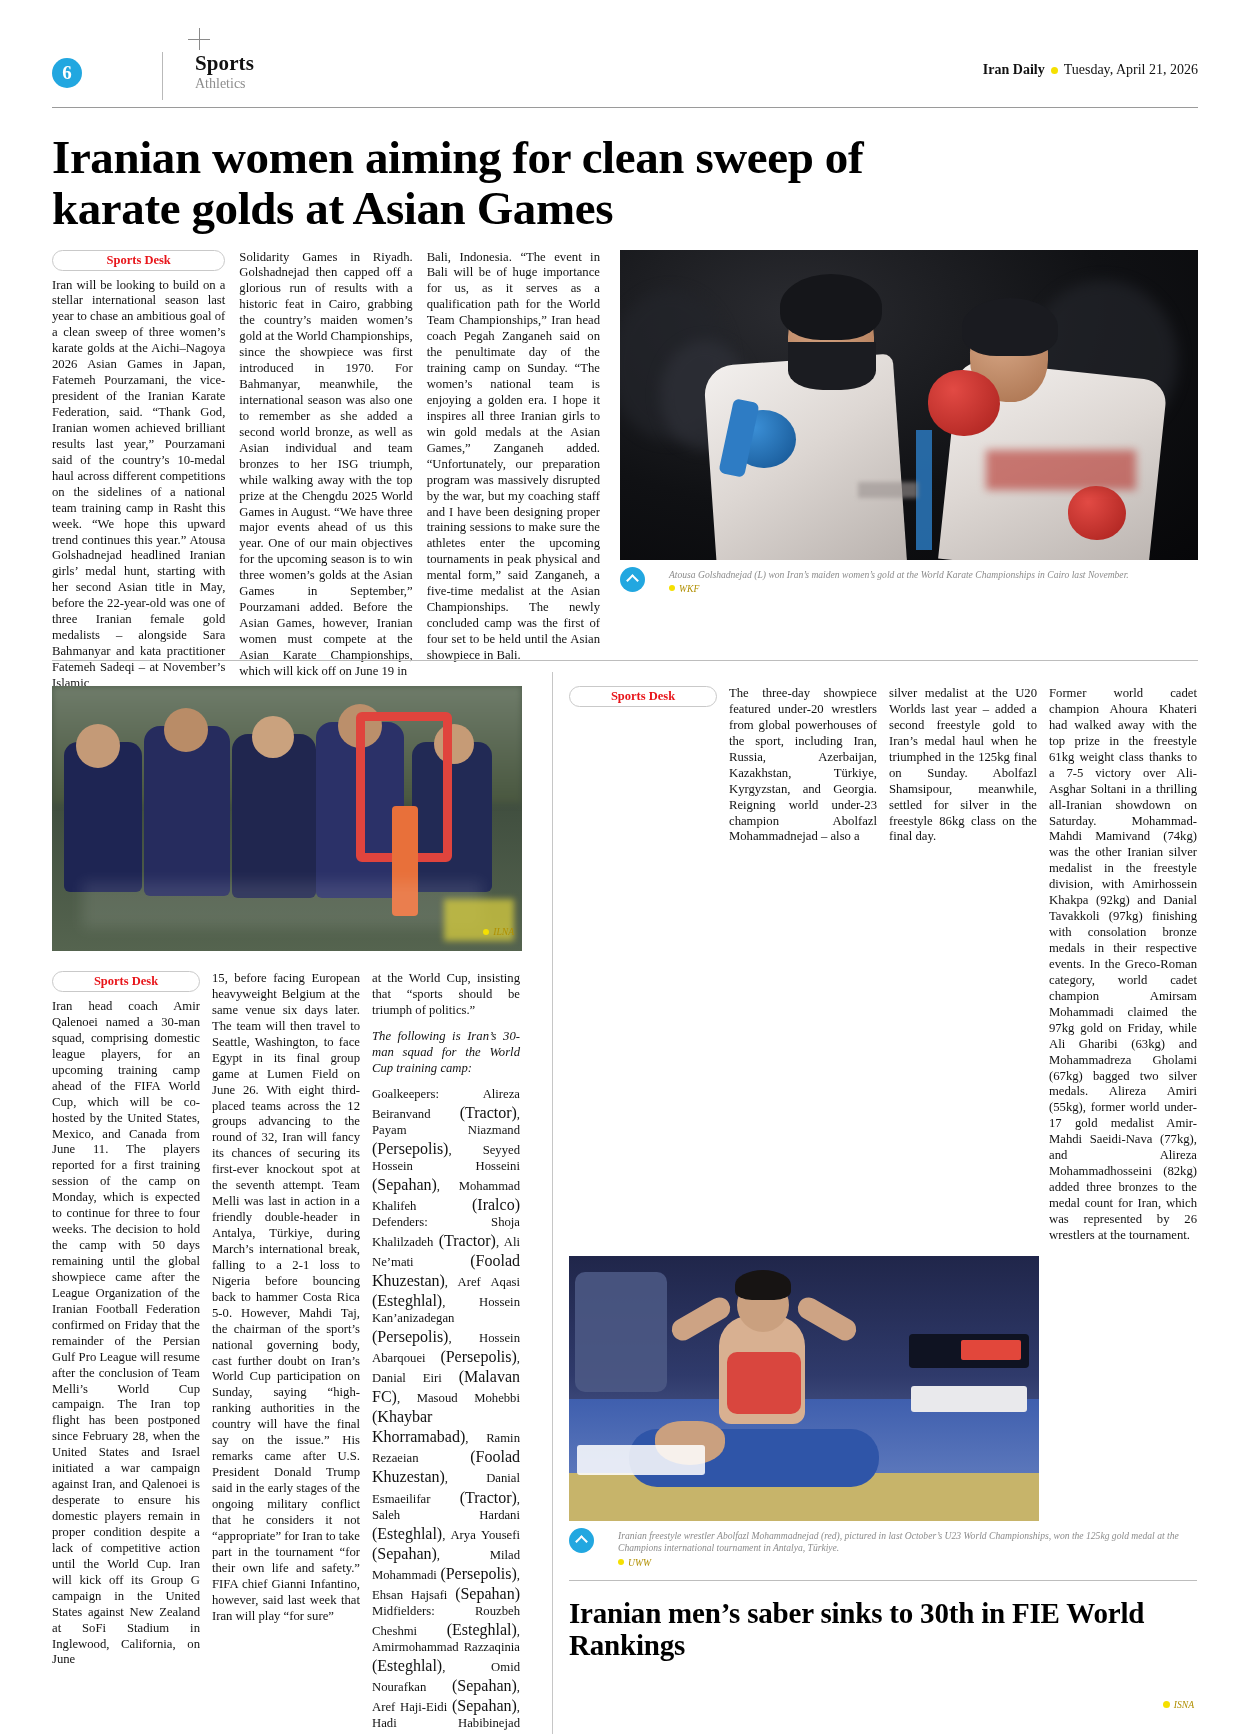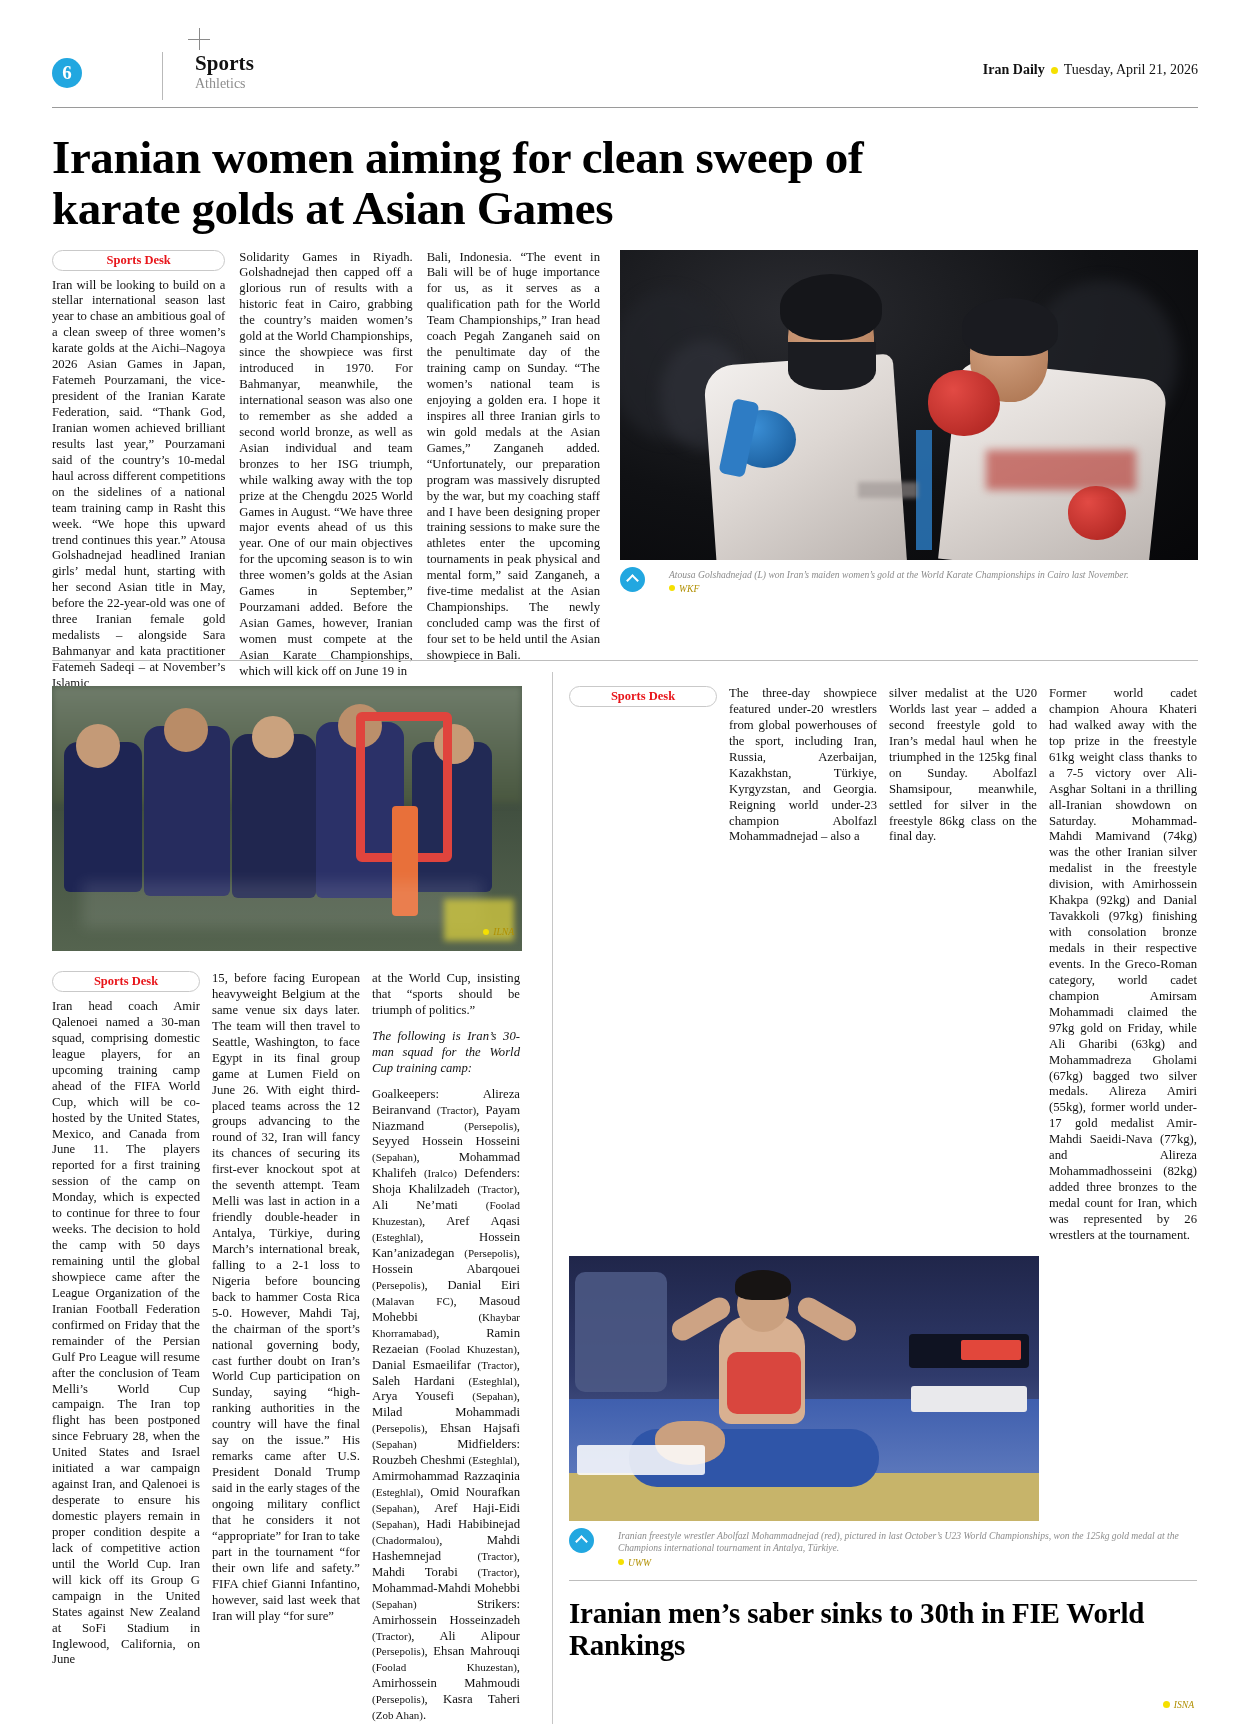--- a/index.html
+++ b/index.html
@@ -118,21 +118,21 @@
   .a2-col { width:148px; }
 
   .a3-head { width:620px; }
   .a3-cols { display:flex; gap:12px; margin-top:14px; }
   .a3-col { width:148px; }
   .a3-photo { width:470px; height:265px; margin-top:12px; position:relative; overflow:hidden; background:#2d3557; }
 
   .a4 { margin-top:16px; }
   .a4-head { width:620px; }
 
-  .small-club { font-size:11px; }
+  .small-club { font-size:16px; }
   .isna-credit { position:absolute; right:56px; bottom:24px; font-size:9.6px; font-style:italic; color:#b08f00; display:flex; align-items:center; gap:4px; }
 
   .arrow-glyph { display:block; width:9px; height:9px; border-left:2px solid #fff; border-top:2px solid #fff; transform:rotate(45deg); margin-top:3px; }
 </style>
 </head>
 <body>
 
 <div class="page">
 
   <div class="crop-mark cm-tl"></div>

